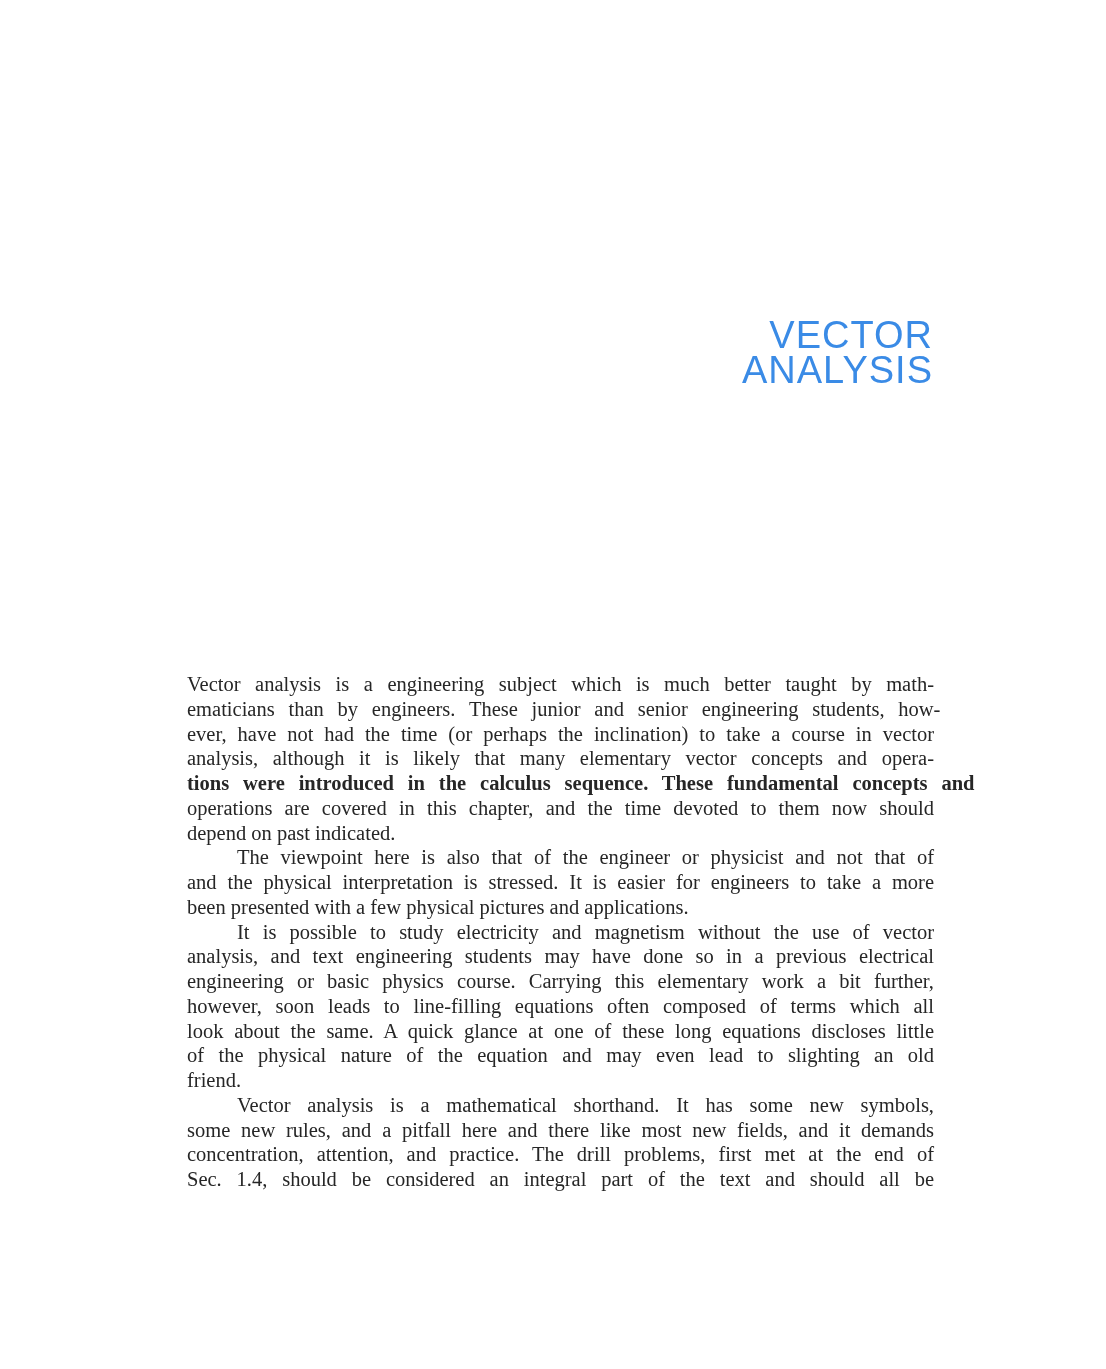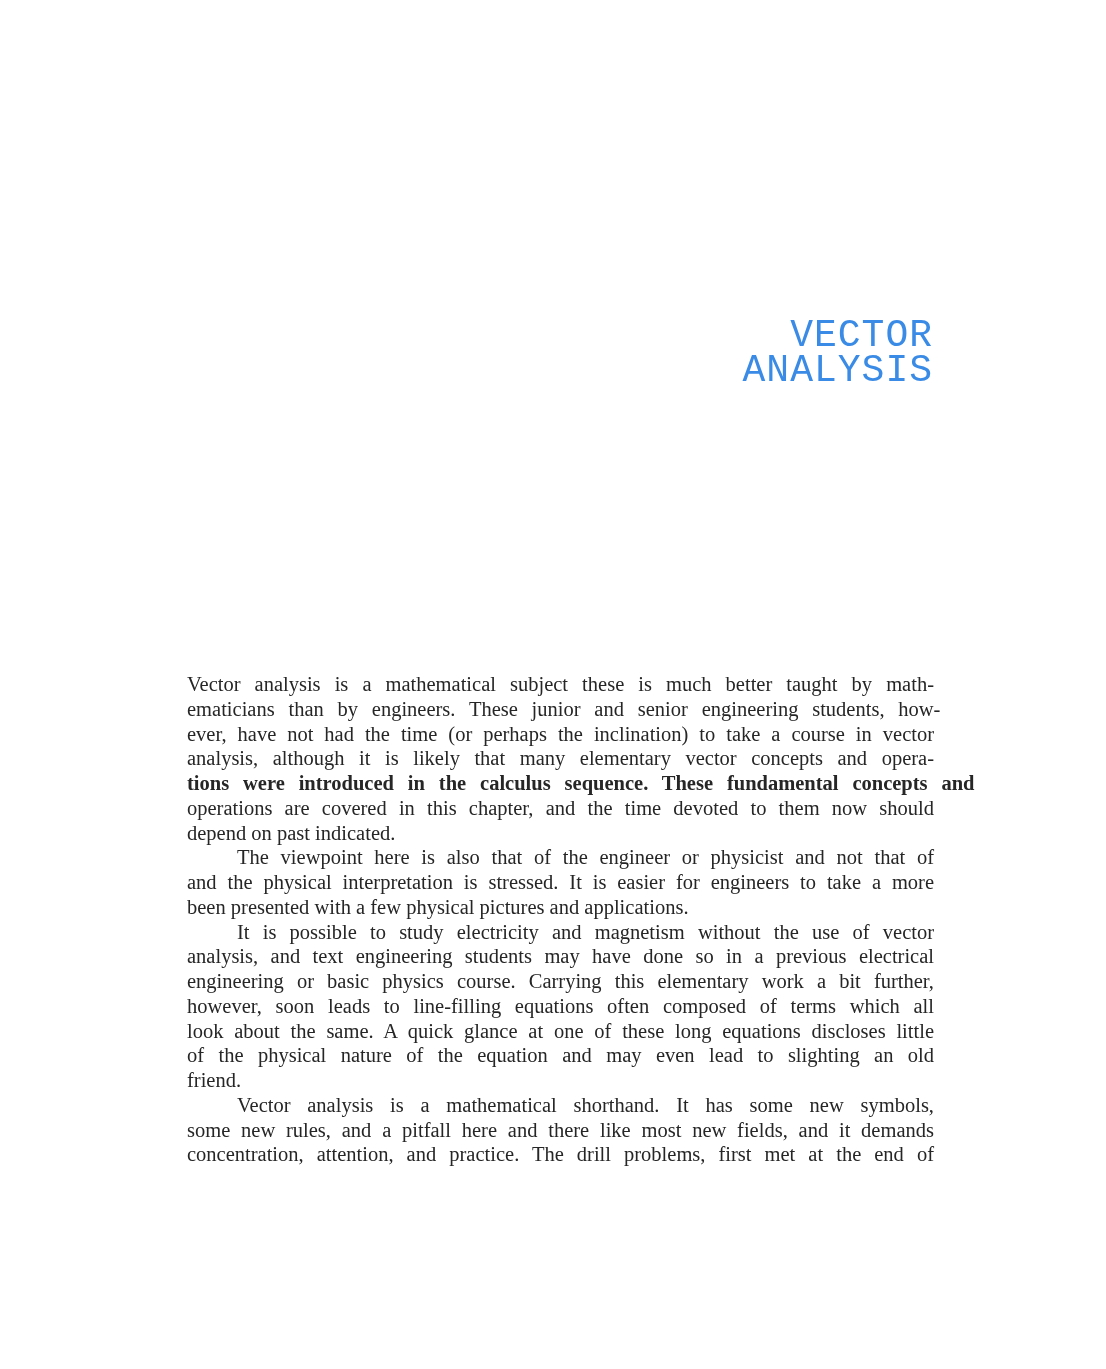--- a/index.html
+++ b/index.html
@@ -1,20 +1,20 @@
 <!DOCTYPE html>
 <html><head>
 <meta charset="utf-8">
 <style>
   html, body { margin: 0; padding: 0; background: #ffffff; }
   body { width: 1106px; height: 1369px; position: relative; overflow: hidden; }
   .title {
     position: absolute; right: 173px; top: 318px;
     text-align: right;
-    font-family: Liberation Mono, monospace;
+    font-family: Liberation Sans, sans-serif;
     font-size: 38px; line-height: 35px; letter-spacing: 1px;
     color: #3a8be6;
   }
   .title div { white-space: nowrap; }
   .body-text {
     position: absolute; left: 187px; top: 672px; width: 747px;
     font-family: "Liberation Serif", "DejaVu Serif", serif;
     font-size: 20.5px; line-height: 24.75px;
     color: #262626;
   }
@@ -25,21 +25,21 @@
 </head>
 <body>
 
 <div class="title">
   <div>VECTOR</div>
   <div>ANALYSIS</div>
 </div>
 
 <div class="body-text">
   <div>
-    <span class="line" style="display: block; word-spacing: 8.26302px;">Vector analysis is a mathematical subject these is much better taught by math-</span>
+    <span class="line" style="display: block; word-spacing: 8.26302px;">Vector analysis is a engineering subject which is much better taught by math-</span>
     <span class="line" style="display: block; word-spacing: 8.65938px;">ematicians than by engineers. These junior and senior engineering students, how-</span>
     <span class="line" style="display: block; word-spacing: 5.83437px;">ever, have not had the time (or perhaps the inclination) to take a course in vector</span>
     <span class="line" style="display: block; word-spacing: 9.42898px;">analysis, although it is likely that many elementary vector concepts and opera-</span>
     <span class="line" style="display: block; word-spacing: 8.7625px; font-weight: bold;">tions were introduced in the calculus sequence. These fundamental concepts and</span>
     <span class="line" style="display: block; word-spacing: 7.07692px;">operations are covered in this chapter, and the time devoted to them now should</span>
     <span class="line last">depend on past indicated.</span>
   </div>
   <div>
     <span class="line indent" style="display: block; word-spacing: 6.60045px;">The viewpoint here is also that of the engineer or physicist and not that of</span>
     <span class="line" style="display: block; word-spacing: 5.7433px;">and the physical interpretation is stressed. It is easier for engineers to take a more</span>
@@ -51,14 +51,15 @@
     <span class="line" style="display: block; word-spacing: 8.00284px;">engineering or basic physics course. Carrying this elementary work a bit further,</span>
     <span class="line" style="display: block; word-spacing: 8.56818px;">however, soon leads to line-filling equations often composed of terms which all</span>
     <span class="line" style="display: block; word-spacing: 5.65625px;">look about the same. A quick glance at one of these long equations discloses little</span>
     <span class="line" style="display: block; word-spacing: 9.2779px;">of the physical nature of the equation and may even lead to slighting an old</span>
     <span class="line last">friend.</span>
   </div>
   <div>
     <span class="line indent" style="display: block; word-spacing: 11.6281px;">Vector analysis is a mathematical shorthand. It has some new symbols,</span>
     <span class="line" style="display: block; word-spacing: 5.66146px;">some new rules, and a pitfall here and there like most new fields, and it demands</span>
     <span class="line" style="display: block; word-spacing: 7.91667px;">concentration, attention, and practice. The drill problems, first met at the end of</span>
+    <span class="line" style="display: block; word-spacing: 9.72433px;">Sec. 1.4, should be considered an integral part of the text and should all be</span>
   </div>
 </div>
 
 </body></html>

